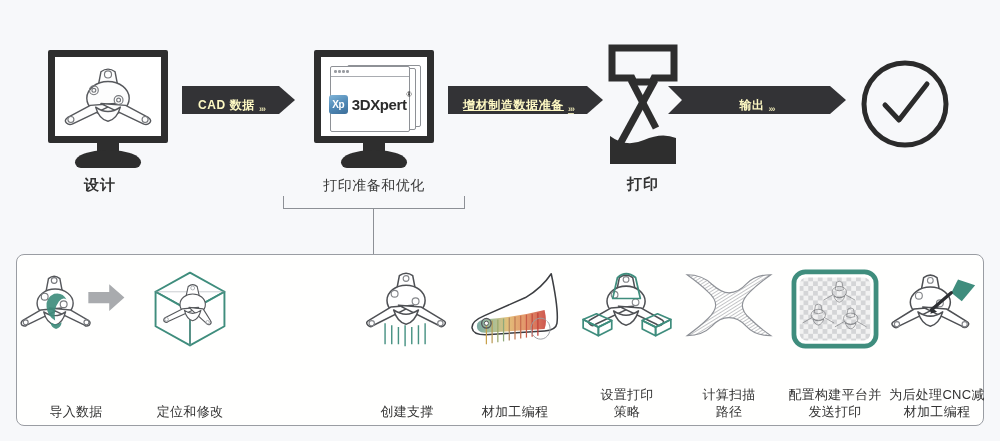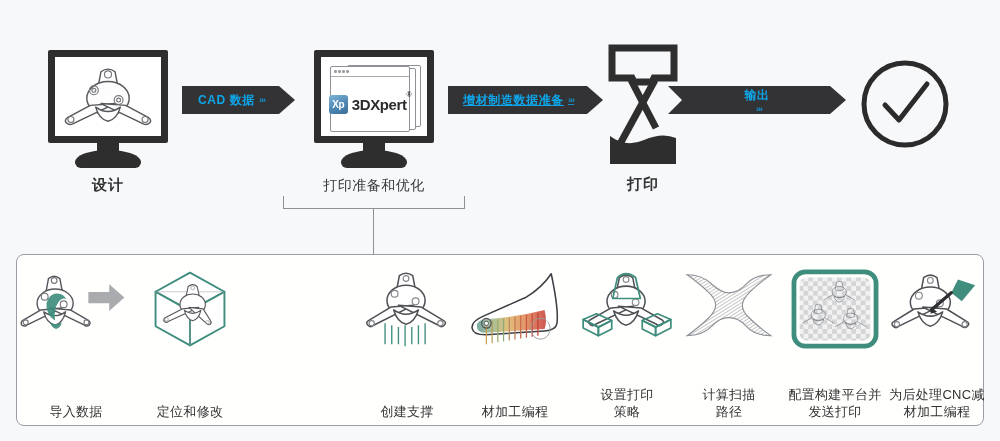--- a/index.html
+++ b/index.html
@@ -53,35 +53,35 @@
   .monitor .base{
     position:absolute;
     background:#2e2e2e;
     border-radius:50% 50% 6px 6px / 70% 70% 6px 6px;
   }
 
   
   .arrow{
     position:absolute;
     background:#333336;
-    display:flex;align-items:center;justify-content:center;
-    color:#0ea5e9;
+    display:flex;align-items:flex-end;justify-content:center;
+    color:#fef9c3;
     font-size:12px;
     font-weight:700;
     letter-spacing:.6px;
     white-space:nowrap;
     box-sizing:border-box;
   }
   .arrow.head-only{
     clip-path:polygon(0 0, calc(100% - 16px) 0, 100% 50%, calc(100% - 16px) 100%, 0 100%);
     padding-right:14px;
   }
   .arrow.chevron{
     clip-path:polygon(0 0, calc(100% - 16px) 0, 100% 50%, calc(100% - 16px) 100%, 0 100%, 14px 50%);
-    padding-right:12px;padding-left:12px;flex-direction:column;
+    padding-right:12px;padding-left:12px;
   }
   .arrow .chev{
     font-size:9px;
     letter-spacing:-1px;
     margin-left:4px;
     opacity:.85;
     font-weight:700;
   }
 
   
@@ -174,21 +174,21 @@
           <circle cx="44" cy="33" r="5"></circle>
           <circle cx="72" cy="44" r="5"></circle>
           <circle cx="44" cy="33" r="2.2"></circle>
           <circle cx="72" cy="44" r="2.2"></circle>
         </g>
       </svg>
     </div>
     <div class="neck" style="left:49px;top:93px;width:22px;height:14px;"></div>
     <div class="base" style="left:27px;top:100px;width:66px;height:18px;"></div>
   </div>
-  <div class="node-label" style="left:48px;top:176px;width:120px;">设计</div>
+  <div class="node-label" style="left:40px;top:176px;width:120px;">设计</div>
 
   <div class="arrow head-only" style="left:182px;top:86px;width:113px;height:28px;">
     <span>CAD 数据</span>
     <span class="chev">›››</span>
   </div>
 
   <div class="monitor" style="left:314px;top:50px;width:120px;height:118px;">
     <div class="screen" style="width:120px;height:93px;">
       <div style="position:relative;width:100%;height:100%;border-radius:29px;">
         <div class="sheet" style="left:26px;top:8px;width:74px;height:62px;"></div>

